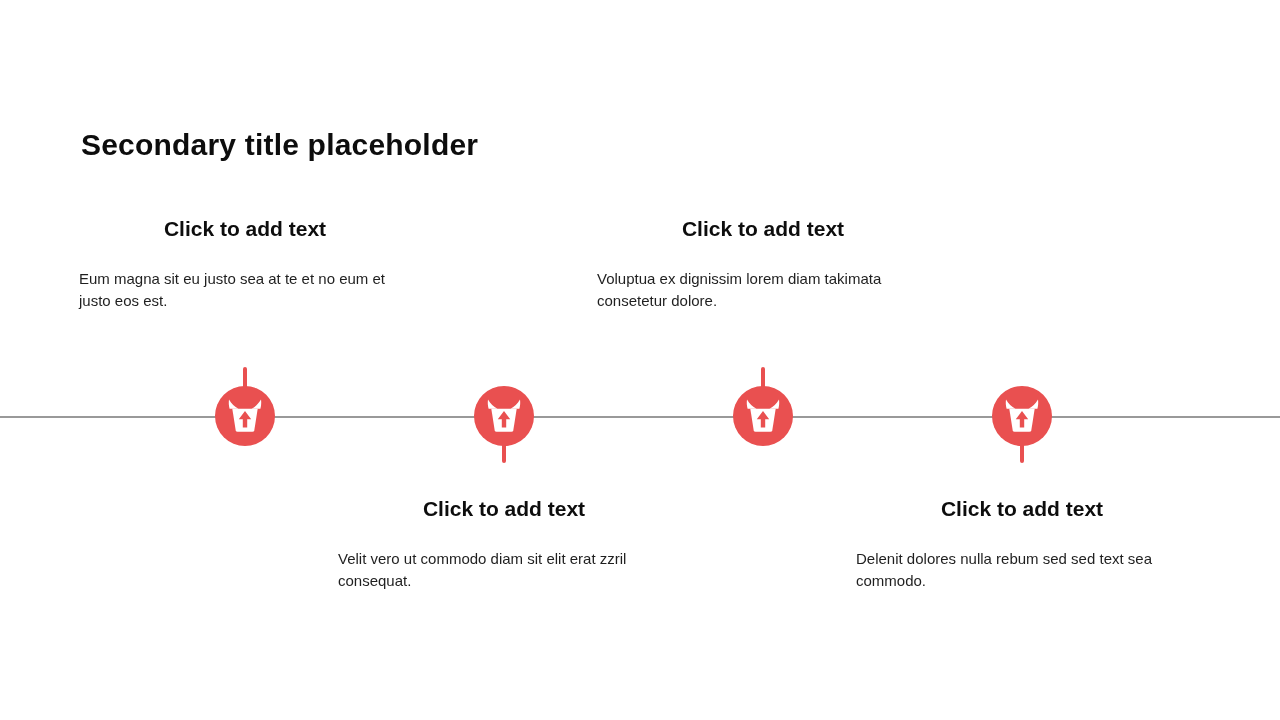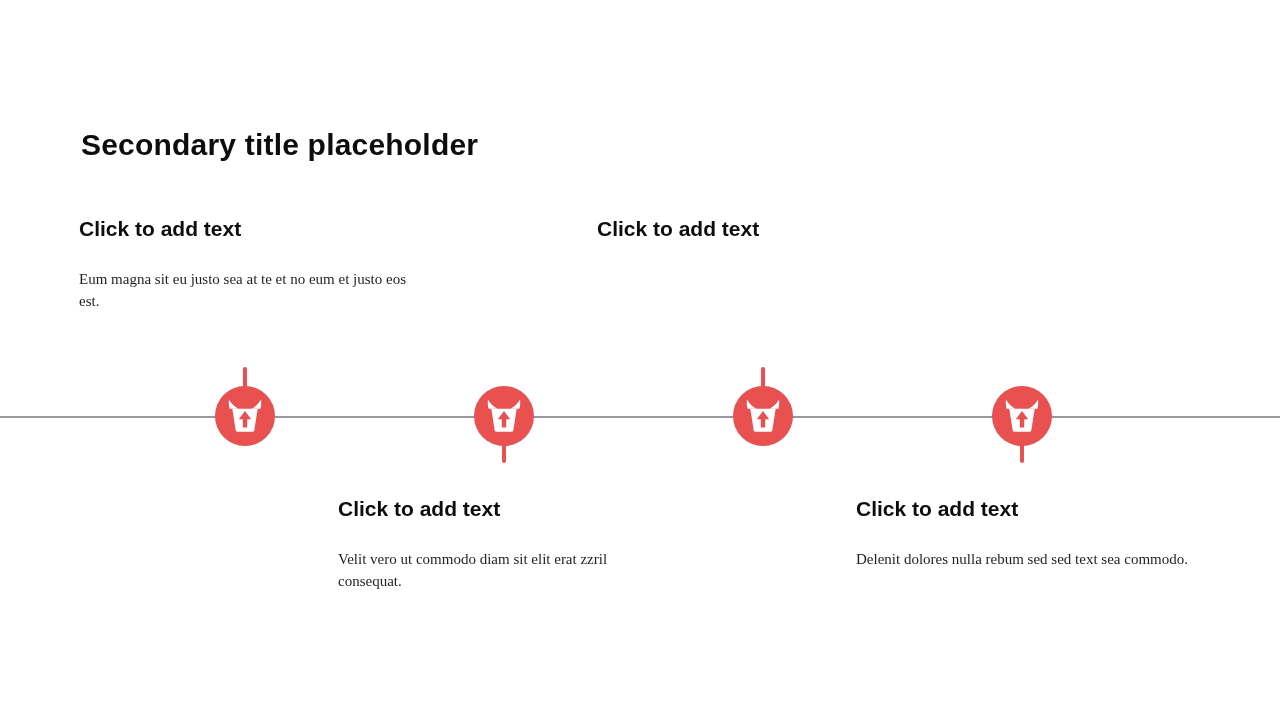--- a/index.html
+++ b/index.html
@@ -19,25 +19,25 @@
   }
 
   .divider {
     position: absolute; left: 0; right: 0; top: 416px; height: 1.5px;
     background: var(--divider, #999999);
   }
 
   .textblock { position: absolute; width: 332px; }
   .textblock h2 {
     margin: 0 0 26px 0; font-size: 21px; line-height: 26px;
-    font-weight: 700; color: var(--text, #0d0d0d);
+    font-weight: 700; color: var(--text, #0d0d0d); text-align: center;
   }
   .textblock p {
     margin: 0; font-size: 15px; line-height: 22px;
-    color: #1f1f1f; font-weight: 400; font-family: Liberation Serif, serif;
+    color: #1f1f1f; font-weight: 400;
   }
   .tb-0 { left: 79px;  top: 216px; }
   .tb-1 { left: 338px; top: 496px; }
   .tb-2 { left: 597px; top: 216px; }
   .tb-3 { left: 856px; top: 496px; }
 
   .marker { position: absolute; top: 386px; width: 60px; height: 60px; }
   .mk-0 { left: 215px; }
   .mk-1 { left: 474px; }
   .mk-2 { left: 733px; }
@@ -62,20 +62,21 @@
   <div class="textblock tb-0">
     <h2>Click to add text</h2>
     <p>Eum magna sit eu justo sea at te et no eum et justo eos est.</p>
   </div>
   <div class="textblock tb-1">
     <h2>Click to add text</h2>
     <p>Velit vero ut commodo diam sit elit erat zzril consequat.</p>
   </div>
   <div class="textblock tb-2">
     <h2>Click to add text</h2>
+    <p>Voluptua ex dignissim lorem diam takimata consetetur dolore.</p>
   </div>
   <div class="textblock tb-3">
     <h2>Click to add text</h2>
     <p>Delenit dolores nulla rebum sed sed text sea commodo.</p>
   </div>
 
   <div class="marker mk-0">
     <div class="stem up"></div>
     <svg width="60" height="60" viewBox="0 0 60 60">
       <circle cx="30" cy="30" r="30" style="fill:var(--accent,#E95050)"></circle>

